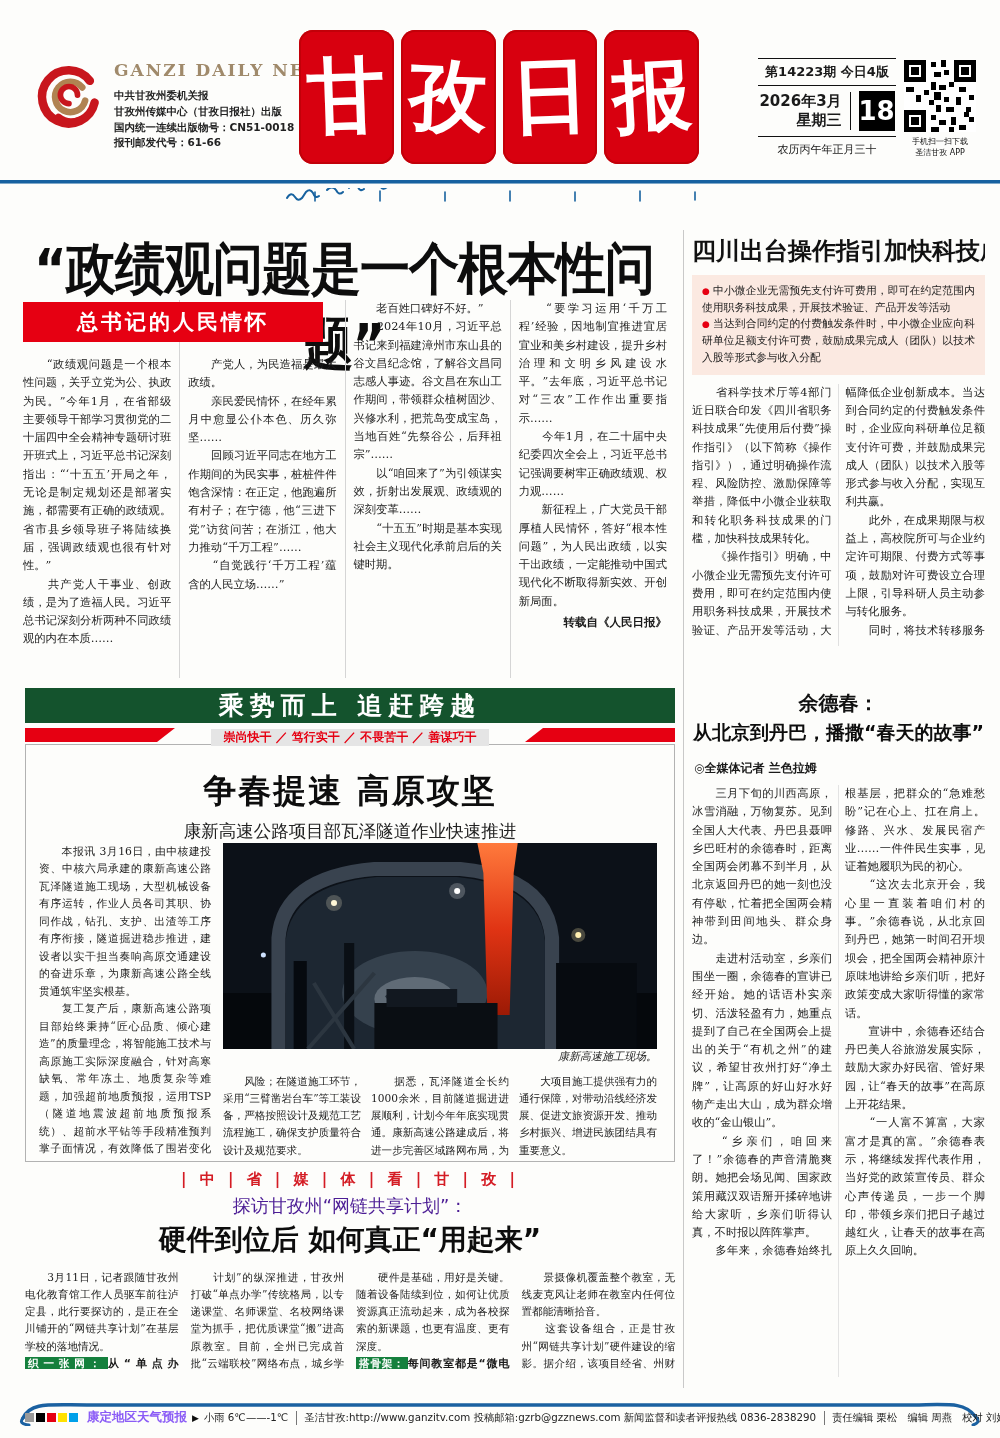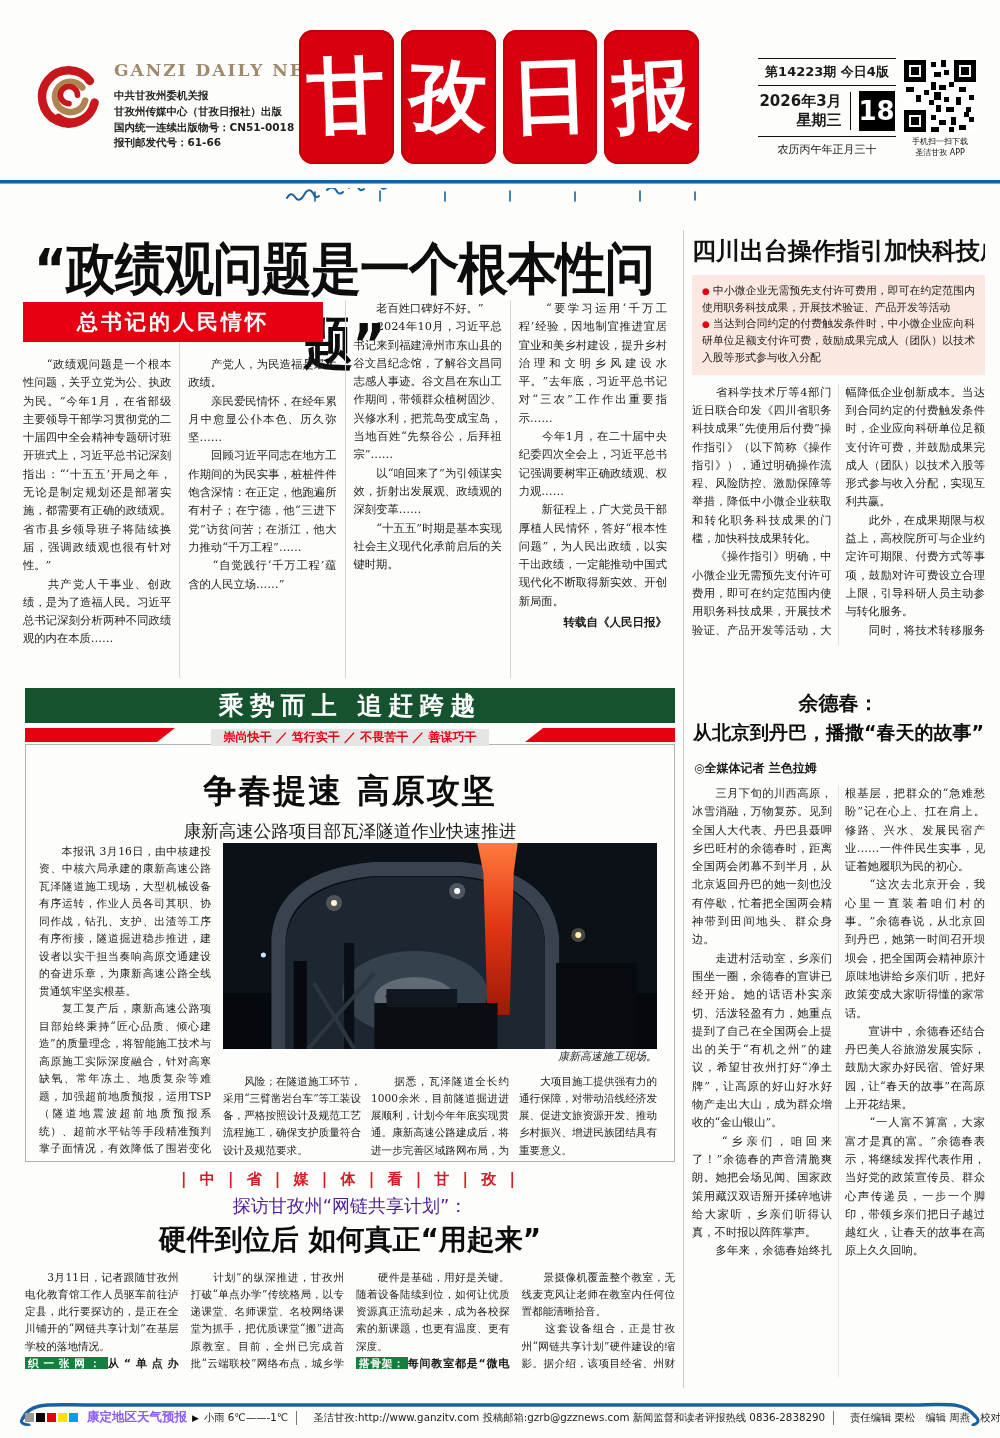--- a/index.html
+++ b/index.html
@@ -91,21 +91,21 @@
   .tagline { font-weight:800; font-size:11px; font-family:"DejaVu Sans","Liberation Sans",sans-serif; }
 
   
   .footer { position:absolute; left:15px; top:1396px; width:970px; height:36px; }
   .swoosh { position:absolute; left:0; top:0; }
   .footer-row { position:absolute; left:10px; top:13px; width:950px; display:flex; align-items:center; gap:5px; font-size:10.3px; font-family:"DejaVu Sans","Liberation Sans",sans-serif; color:#222; white-space:nowrap; }
   .regmarks { display:flex; gap:2px; }
   .regmarks i { width:9px; height:9px; display:block; }
   .weather-label { font-weight:800; font-size:12.5px; color:#8b5cf6; margin-left:4px; }
   .tri { color:#0d0d0d; font-size:9px; }
-  .fseg { padding-left:16px; margin-left:3px; border-left:1px solid #777; }
+  .fseg { padding-left:7px; margin-left:3px; border-left:1px solid #777; }
   .fseg.first { border-left:none; padding-left:0; margin-left:0; }
 </style>
 </head>
 <body>
 
 <div class="page">
 
   <header>
     <div class="logo">
       <svg viewBox="0 0 80 80" width="76" height="76">

